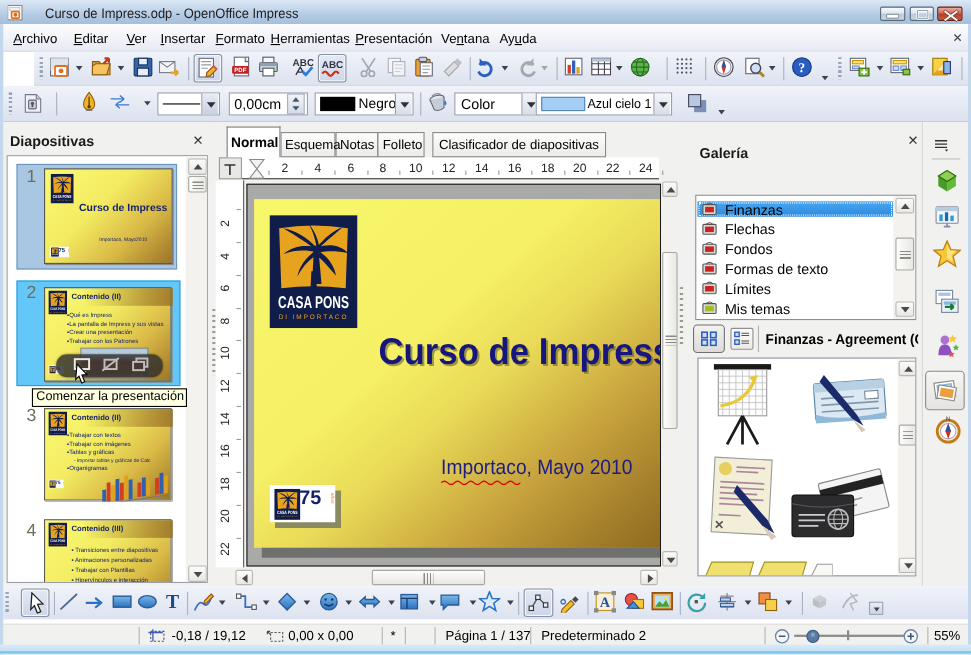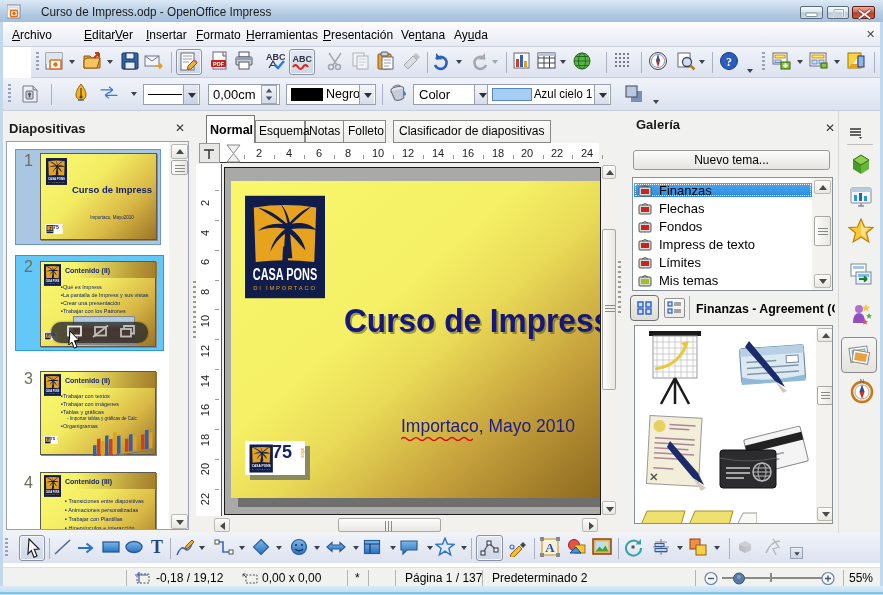--- a/index.html
+++ b/index.html
@@ -77,21 +77,21 @@
         </svg>
       </div>
     <div class="winbtn" id="btnclose">
         <svg width="23" height="13">
           <path d="M6.5 2.2 L11.5 6 L16.5 2.2 L18.5 3.8 L13.6 7.4 L18.5 11 L16.5 12.6 L11.5 8.8 L6.5 12.6 L4.5 11 L9.4 7.4 L4.5 3.8 Z" fill="#f4f6f8" stroke="#6e2015" stroke-width="0.7"></path>
         </svg>
       </div>
   </div>
   <div id="menubar">
     <div class="menuitem" style="left:9px"><u>A</u>rchivo</div>
-    <div class="menuitem" style="left:81px"><u>E</u>ditar</div>
+    <div class="menuitem" style="left:64px"><u>E</u>ditar</div>
     <div class="menuitem" style="left:112px"><u>V</u>er</div>
     <div class="menuitem" style="left:143px"><u>I</u>nsertar</div>
     <div class="menuitem" style="left:193px"><u>F</u>ormato</div>
     <div class="menuitem" style="left:243px"><u>H</u>erramientas</div>
     <div class="menuitem" style="left:320px"><u>P</u>resentación</div>
     <div class="menuitem" style="left:398px">Ve<u>n</u>tana</div>
     <div class="menuitem" style="left:451px">Ay<u>u</u>da</div>
     <div id="menux">✕</div>
   </div>
   <div id="tb1">
@@ -391,20 +391,21 @@
                   <path d="M42 15 L57 3.5"></path>
                   <rect x="70" y="7" width="10" height="7.5"></rect>
                   <path d="M73 7 v-3 h10 v7.5 h-3"></path>
                 </g>
               </g>
             </svg>
         </div>
         <div style="position:absolute;left:59px;top:188px;z-index:5"><svg width="16" height="22" viewBox="0 0 16 22">
               <path d="M4 1 L13 10.5 L8.5 10.8 L11 17 L8.3 18.2 L5.8 12 L2.8 15 Z" fill="#fff" stroke="#000" stroke-width="1"></path>
             </svg></div>
+        <div style="position:absolute;left:22px;top:211px;width:141px;height:17px;background:#ffffe1;border:1px solid #000;z-index:4;font-size:11.5px;color:#000;padding:1px 0 0 3px;white-space:nowrap">Comenzar la presentación</div>
         <div style="position:absolute;left:17px;top:228px;font-size:16px;color:#6e6e5c">3</div>
         <div class="thumbslide" style="left:33px;top:229px;width:116px;height:84px">
           <div style="position:absolute;left:0;top:0;width:116px;height:16px;background:linear-gradient(90deg,rgba(154,114,38,0) 30%,rgba(154,114,38,0.85))"></div>
           <svg style="position:absolute;left:3px;top:2px" width="17" height="22" viewBox="0 0 82 105">
               <use href="#cplogo"></use>
             </svg>
           <div style="position:absolute;left:24px;top:5px;font-size:7px;font-weight:bold;color:#15246a">Contenido (II)</div>
           <div style="position:absolute;left:20px;top:20px;font-size:5.5px;color:#15246a;line-height:8px">▪Trabajar con textos<br>▪Trabajar con imágenes<br>▪Tablas y gráficas</div>
           <div style="position:absolute;left:26px;top:44px;font-size:4.5px;color:#15246a">- Importar tablas y gráficas de Calc</div>
           <div style="position:absolute;left:20px;top:51px;font-size:5.5px;color:#15246a">▪Organigramas</div>
@@ -570,23 +571,22 @@
       </div>
     <div class="sb-btn" style="left:579px;top:407px;width:16px;height:14px">
         <div class="arr-r" style="left:6px;top:3px"></div>
       </div>
 
     <div style="position:absolute;left:614px;top:0;width:5px;height:422px;background:#f1f1ef">
       <div style="position:absolute;left:1px;top:150px;width:3px;height:55px;background-image:repeating-linear-gradient(180deg,#9a9a94 0 2px,rgba(0,0,0,0) 2px 5px)"></div>
     </div>
 
     <div id="gpanel" style="position:absolute;left:619px;top:0;width:216px;height:422px;background:#f1f1ef">
-      <div class="paneltitle" style="left:14px;top:6px">Galería</div>
+      <div class="paneltitle" style="left:14px;top:21px">Galería</div>
       <div class="panelx" style="left:203px;top:10px">✕</div>
-      <div style="position:absolute;left:11px;top:39px;width:197px;height:20px;background:linear-gradient(#fbfbfa,#e6e5e1);border:1px solid #9a9a94;border-radius:3px;font-size:12px;text-align:center;padding-top:2px">Nuevo tema...</div>
       <div style="position:absolute;left:10px;top:66px;width:201px;height:114px;background:#fff;border:1px solid #88909c;overflow:hidden">
         <div style="position:absolute;left:1px;top:5px;width:178px;height:14px;background:linear-gradient(#4aa6f0,#2a8ae0);outline:1px dotted #fff;outline-offset:-2px"></div>
         <div class="gitem" style="top:5px"><svg width="14" height="13">
               <rect x="1" y="3" width="12" height="9" rx="1" fill="#d8d8d4" stroke="#555"></rect>
               <rect x="3" y="5" width="8" height="5" fill="#cc2222"></rect>
               <path d="M4 3 q3 -3 6 0" fill="none" stroke="#555"></path>
             </svg></div>
         <div style="position:absolute;left:26px;top:5px;font-size:13px">Finanzas</div>
         <div class="gitem" style="top:23px"><svg width="14" height="13">
               <rect x="1" y="3" width="12" height="9" rx="1" fill="#d8d8d4" stroke="#555"></rect>
@@ -598,21 +598,21 @@
               <rect x="1" y="3" width="12" height="9" rx="1" fill="#d8d8d4" stroke="#555"></rect>
               <rect x="3" y="5" width="8" height="5" fill="#cc2222"></rect>
               <path d="M4 3 q3 -3 6 0" fill="none" stroke="#555"></path>
             </svg></div>
         <div style="position:absolute;left:26px;top:41px;font-size:13px">Fondos</div>
         <div class="gitem" style="top:59px"><svg width="14" height="13">
               <rect x="1" y="3" width="12" height="9" rx="1" fill="#d8d8d4" stroke="#555"></rect>
               <rect x="3" y="5" width="8" height="5" fill="#cc2222"></rect>
               <path d="M4 3 q3 -3 6 0" fill="none" stroke="#555"></path>
             </svg></div>
-        <div style="position:absolute;left:26px;top:59px;font-size:13px">Impress de texto</div>
+        <div style="position:absolute;left:26px;top:59px;font-size:13px">Formas de texto</div>
         <div class="gitem" style="top:77px"><svg width="14" height="13">
               <rect x="1" y="3" width="12" height="9" rx="1" fill="#d8d8d4" stroke="#555"></rect>
               <rect x="3" y="5" width="8" height="5" fill="#cc2222"></rect>
               <path d="M4 3 q3 -3 6 0" fill="none" stroke="#555"></path>
             </svg></div>
         <div style="position:absolute;left:26px;top:77px;font-size:13px">Límites</div>
         <div class="gitem" style="top:95px"><svg width="14" height="13">
               <rect x="1" y="3" width="12" height="9" rx="1" fill="#d8d8d4" stroke="#555"></rect>
               <rect x="3" y="5" width="8" height="5" fill="#a0c020"></rect>
               <path d="M4 3 q3 -3 6 0" fill="none" stroke="#555"></path>

